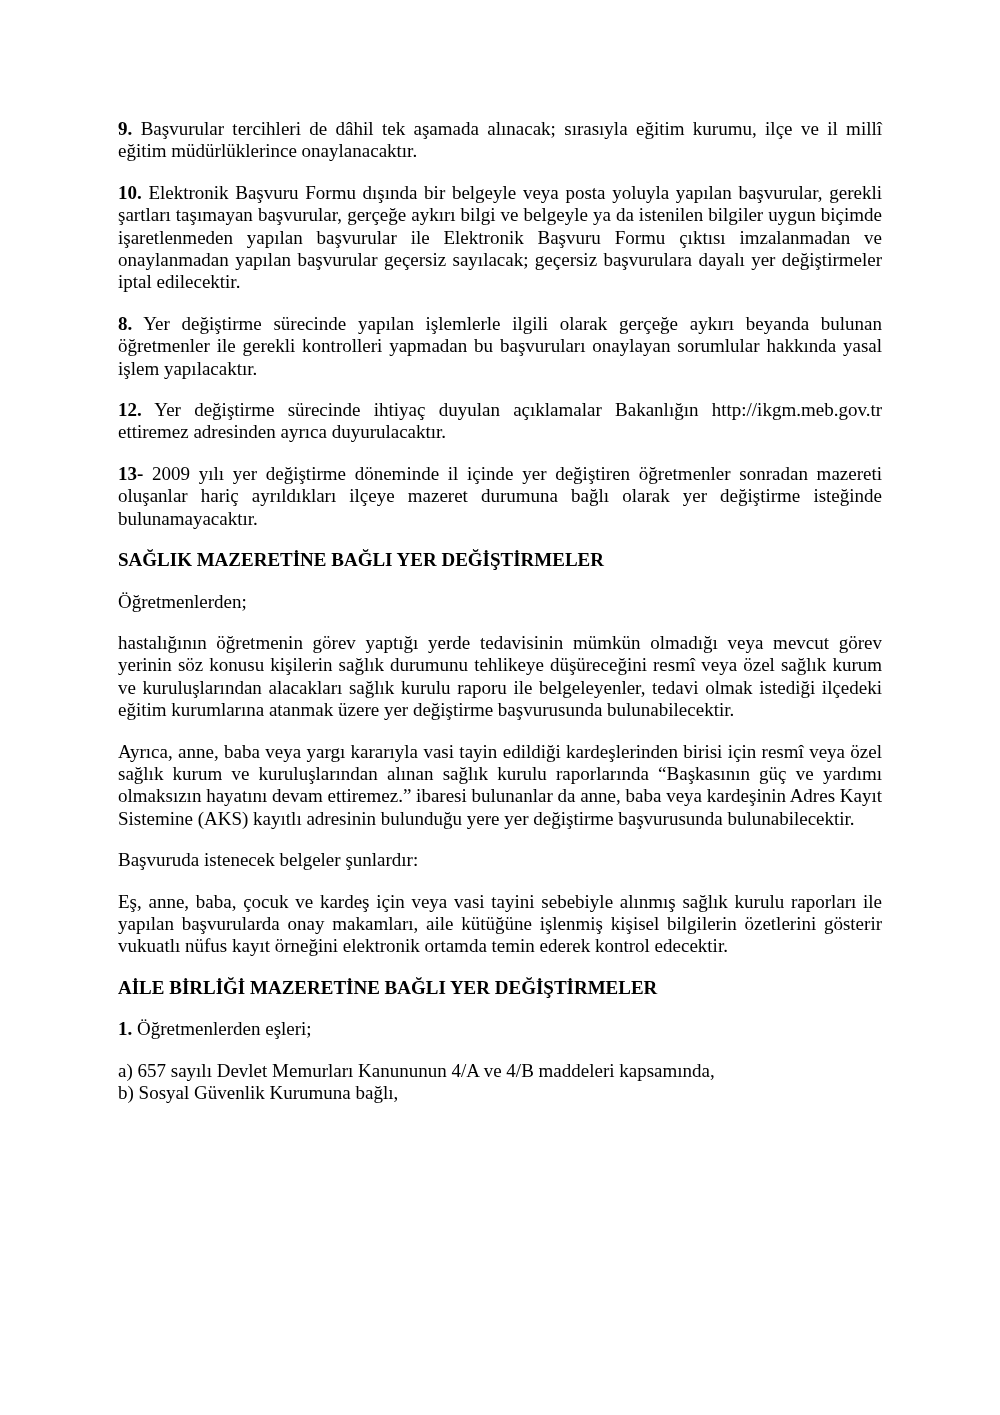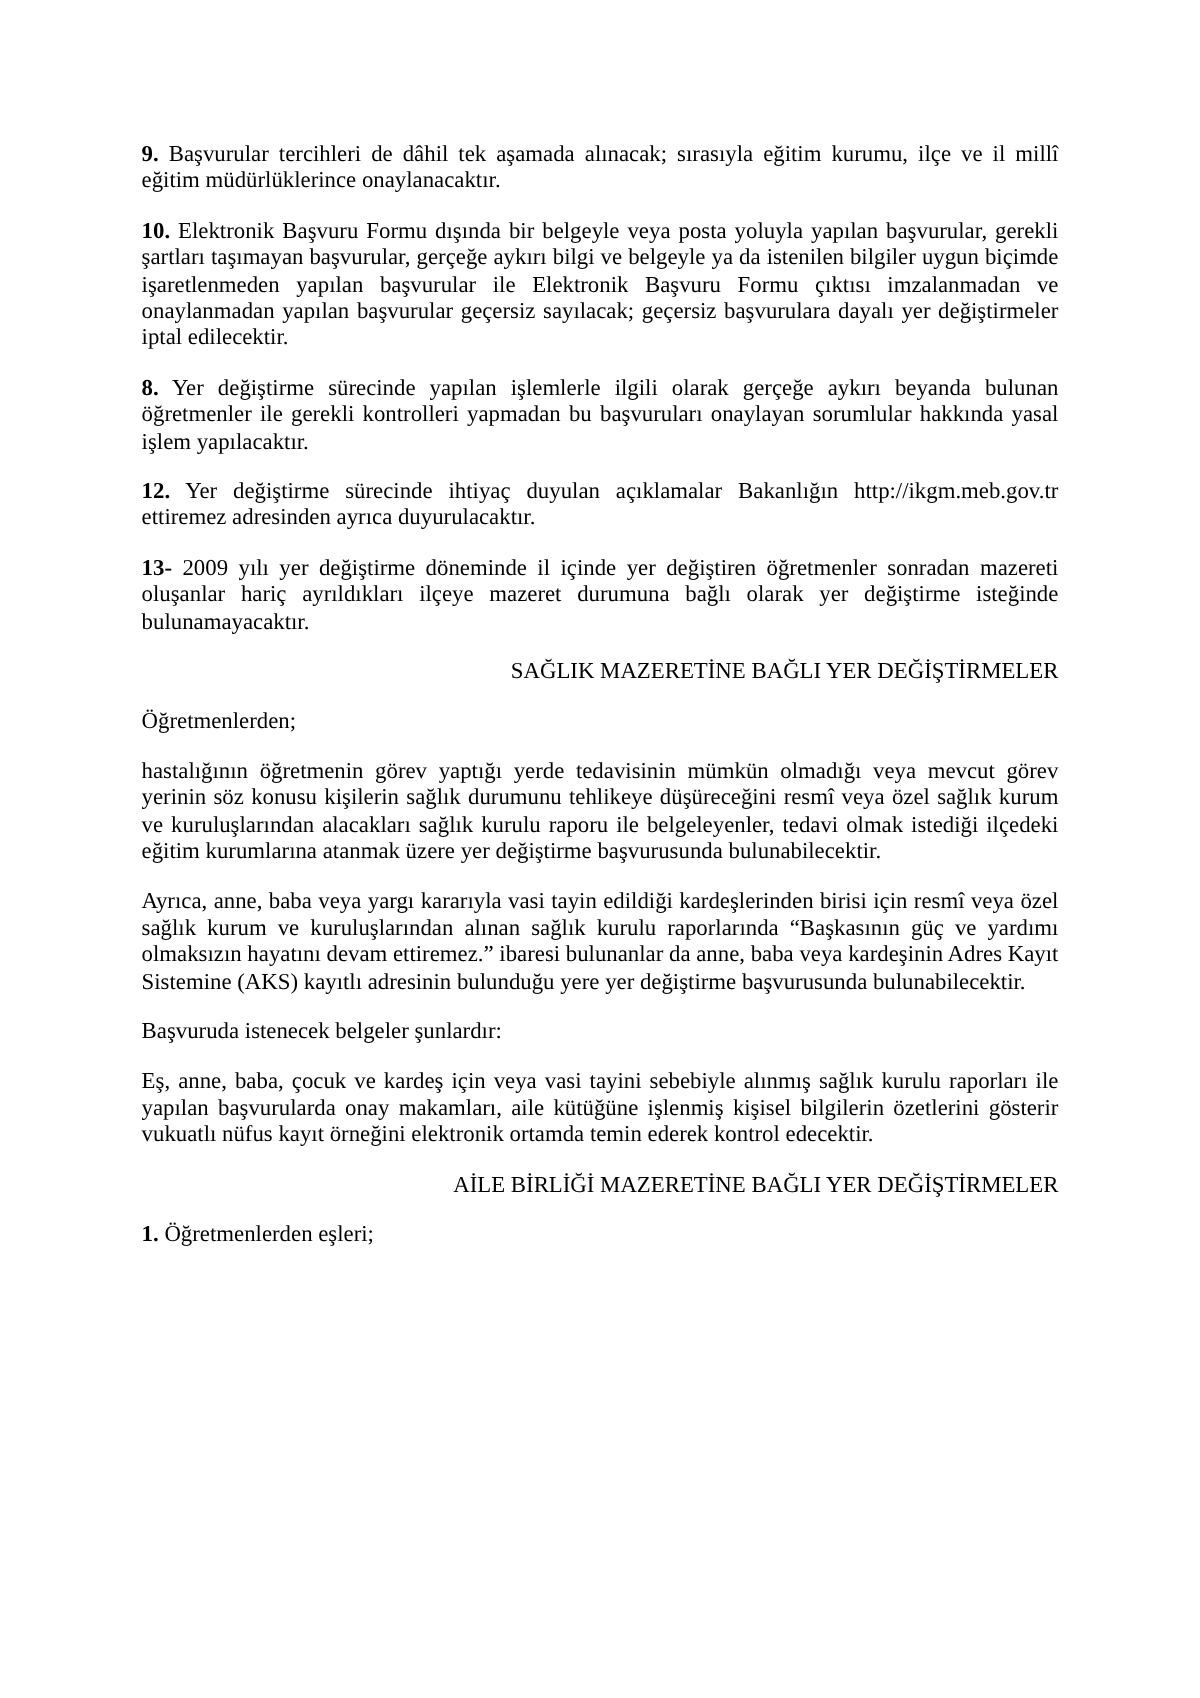--- a/index.html
+++ b/index.html
@@ -27,22 +27,22 @@
   .para .num {
     font-weight: bold;
   }
   .list {
     margin: 0 0 19px 0;
   }
   .list .list-item {
     text-align: justify;
   }
   .heading {
-    text-align: right;
-    font-weight: normal;
+    text-align: left;
+    font-weight: bold;
     margin: 0 0 19px 0;
   }
   .heading.extra-top {
     margin-top: 14px;
   }
 </style>
 </head>
 <body>
 
 <div class="page">
@@ -70,14 +70,18 @@
 
   <div class="list">
   </div>
 
   <p class="para">Eş, anne, baba, çocuk ve kardeş için veya vasi tayini sebebiyle alınmış sağlık kurulu raporları ile yapılan başvurularda onay makamları, aile kütüğüne işlenmiş kişisel bilgilerin özetlerini gösterir vukuatlı nüfus kayıt örneğini elektronik ortamda temin ederek kontrol edecektir.</p>
 
   <p class="heading">AİLE BİRLİĞİ MAZERETİNE BAĞLI YER DEĞİŞTİRMELER</p>
 
   <p class="para"><b class="num">1.</b> <span>Öğretmenlerden eşleri;</span></p>
 
+  <div class="list">
+    <div class="list-item">a) 657 sayılı Devlet Memurları Kanununun 4/A ve 4/B maddeleri kapsamında,</div>
+    <div class="list-item">b) Sosyal Güvenlik Kurumuna bağlı,</div>
+  </div>
 
 </div>
 
 </body></html>

